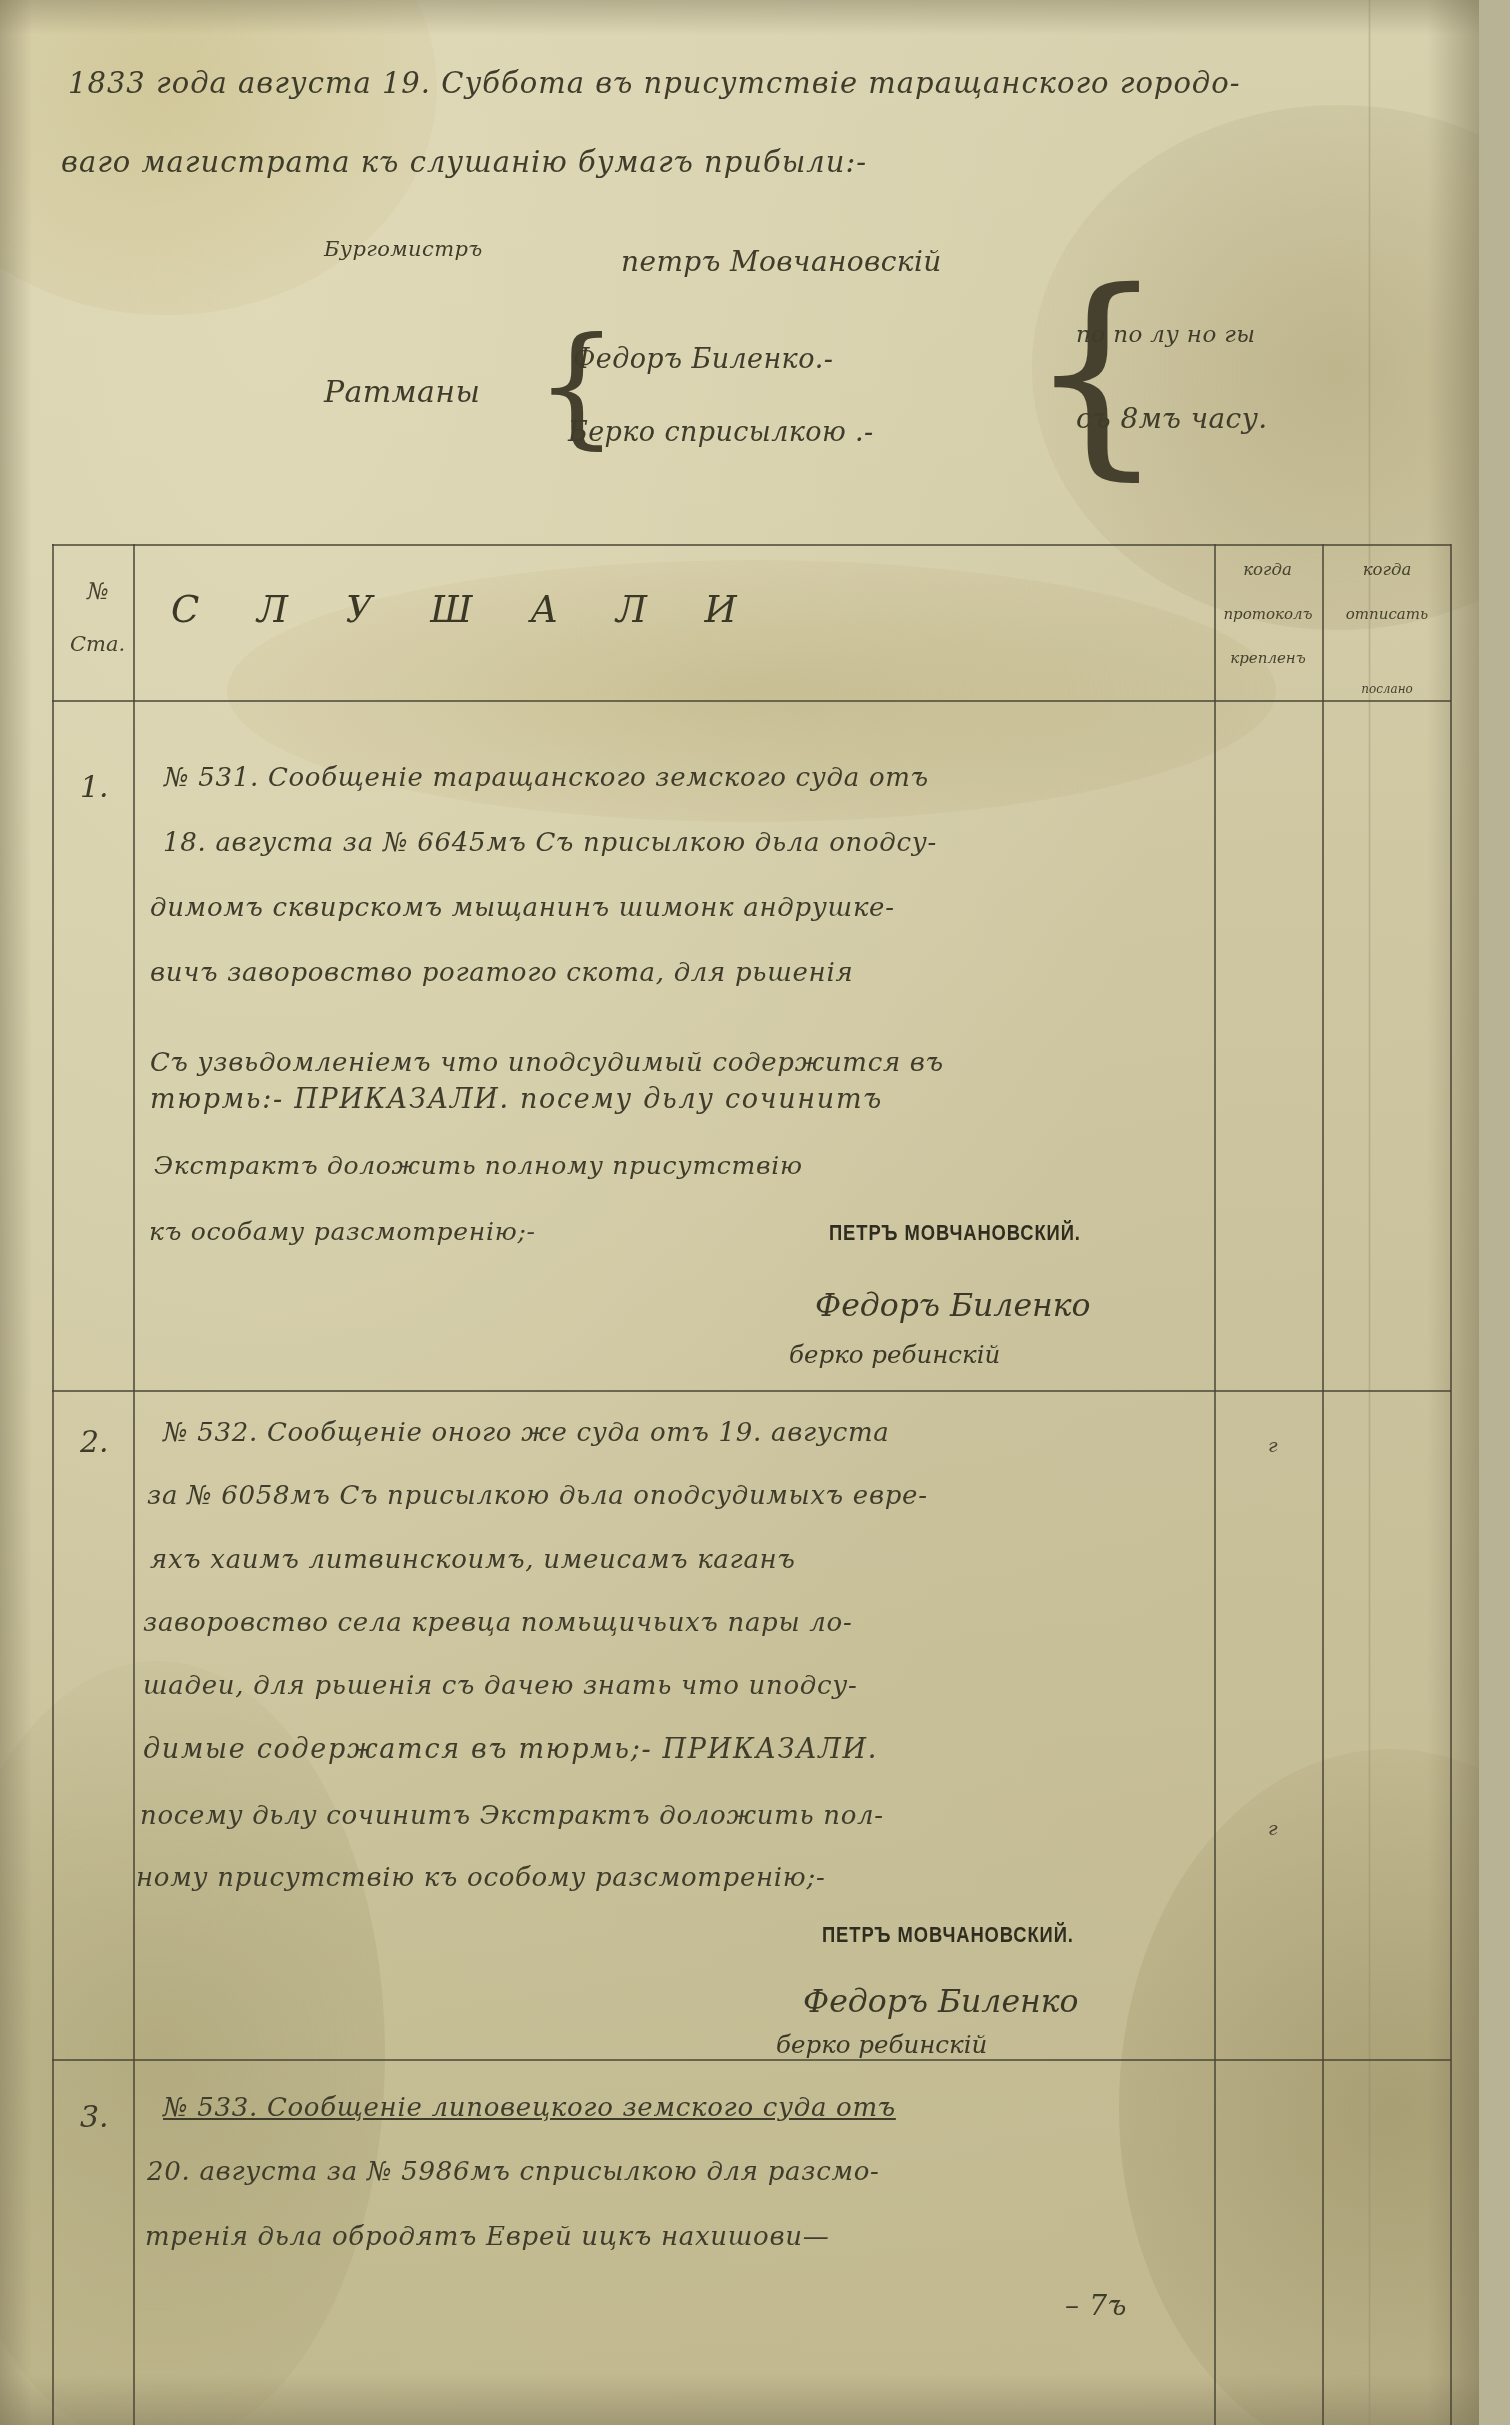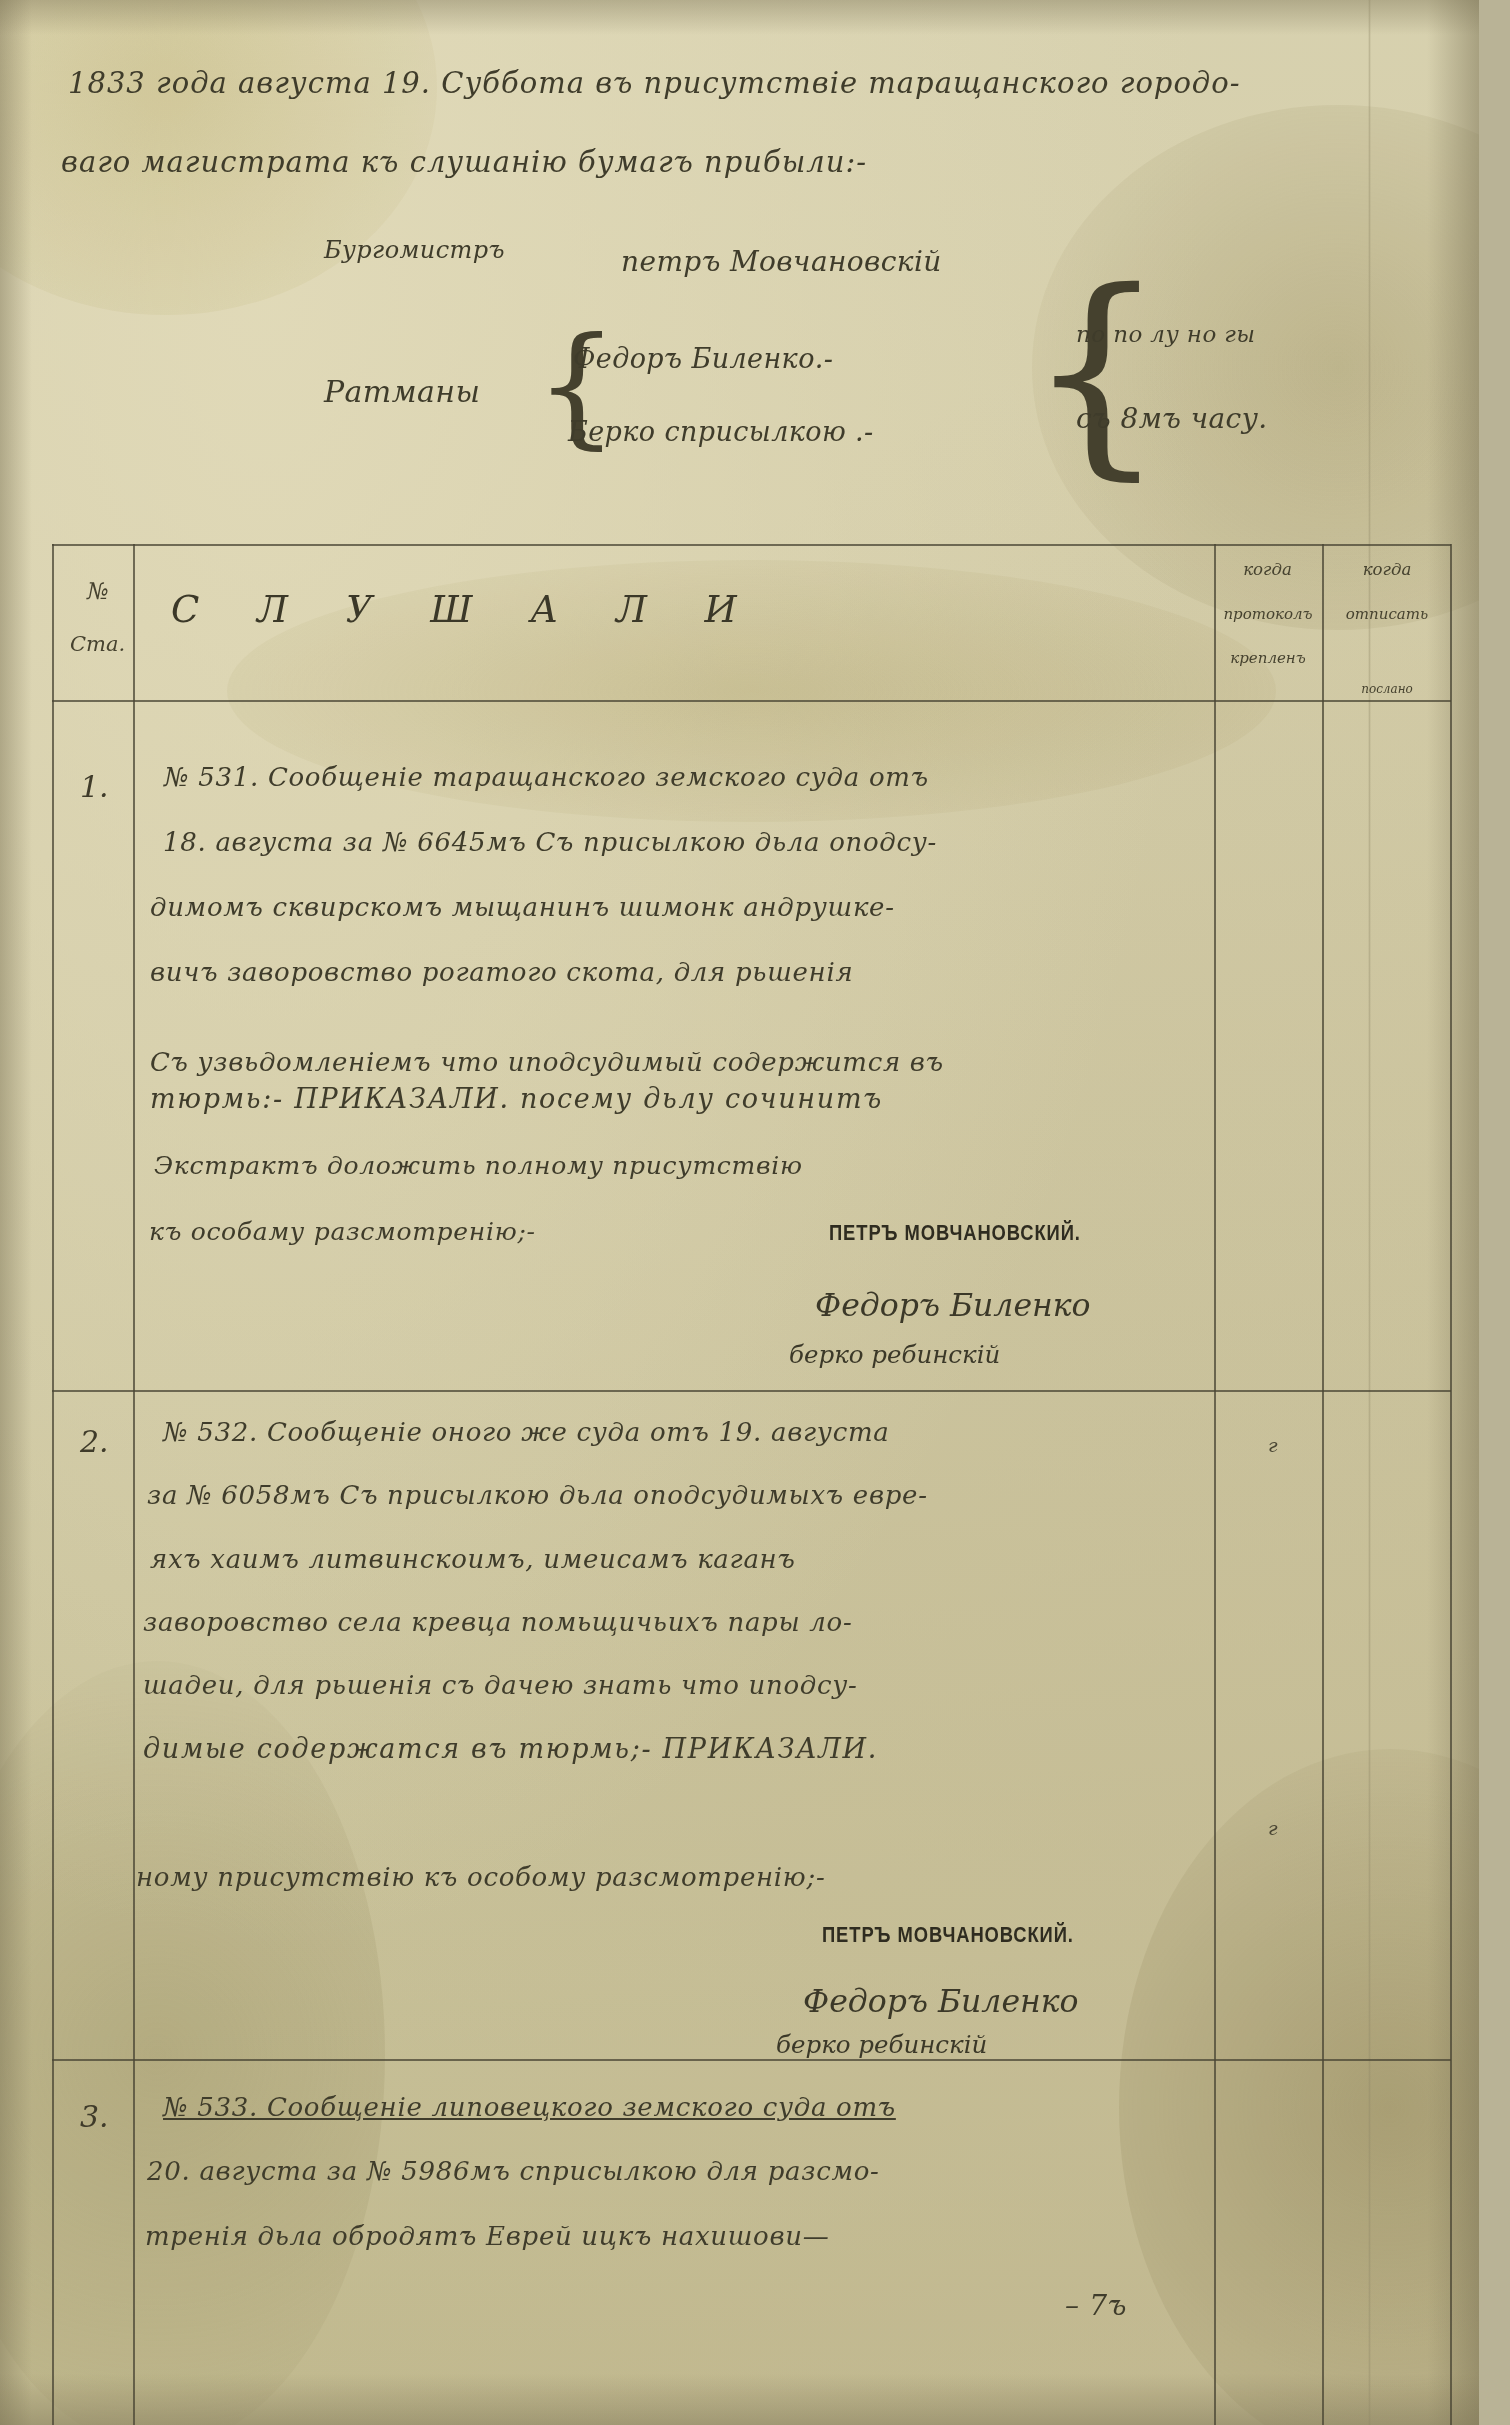--- a/index.html
+++ b/index.html
@@ -147,21 +147,21 @@
   <div class="stain" style="left:227px;top:560px;width:1049px;height:262px;background:radial-gradient(ellipse,rgba(214,206,170,0.45),rgba(214,206,170,0));"></div>
   <div class="edge-dark" style="left:0;top:0;width:31.5px;height:2426px;background:linear-gradient(to right,rgba(120,112,82,0.45),rgba(120,112,82,0));"></div>
   <div class="edge-dark" style="right:0;top:0;width:52px;height:2426px;background:linear-gradient(to left,rgba(120,112,82,0.5),rgba(120,112,82,0));"></div>
   <div class="edge-dark" style="left:0;top:0;width:1511px;height:35px;background:linear-gradient(to bottom,rgba(120,112,82,0.4),rgba(120,112,82,0));"></div>
   <div class="edge-dark" style="left:0;bottom:0;width:1511px;height:52px;background:linear-gradient(to top,rgba(120,112,82,0.45),rgba(120,112,82,0));"></div>
   <div class="fold" style="left:1368px;"></div>
 
   <div class="line handwriting hdr-line" style="left:68px;top:68px;font-size:29px;">1833 года августа 19. Суббота въ присутствіе таращанского городо-</div>
   <div class="line handwriting hdr-line" style="left:61px;top:147px;font-size:29px;">ваго магистрата къ слушанію бумагъ прибыли:-</div>
 
-  <div class="line handwriting" style="left:324px;top:238px;font-size:24px;">Бургомистръ</div>
+  <div class="line handwriting" style="left:324px;top:238px;font-size:21px;">Бургомистръ</div>
   <div class="line handwriting" style="left:621px;top:247px;font-size:28px;">петръ Мовчановскій</div>
 
   <div class="line handwriting" style="left:324px;top:376px;font-size:30px;">Ратманы</div>
 
   <div class="brace" style="left:535px;top:320px;font-size:131px;">{</div>
 
   <div class="line handwriting" style="left:573px;top:345px;font-size:27px;">Федоръ Биленко.-</div>
   <div class="line handwriting" style="left:568px;top:418px;font-size:27px;">Берко сприсылкою .-</div>
 
   <div class="brace" style="left:1027px;top:262px;font-size:219px;font-weight:300;">{</div>
@@ -209,20 +209,21 @@
   <div class="sig-script" style="left:789px;top:1340px;font-size:24.5px;">берко ребинскій</div>
 
   <div class="entry-num" style="left:80px;top:1424px;">2.</div>
 
   <div class="line body-line" style="left:163px;top:1417px;">№ 532. Сообщеніе  оного же  суда  отъ  19. августа</div>
   <div class="line body-line" style="left:147px;top:1480px;">за № 6058мъ  Съ присылкою дьла  оподсудимыхъ евре-</div>
   <div class="line body-line" style="left:150px;top:1544px;">яхъ хаимъ литвинскоимъ,  имеисамъ   каганъ</div>
   <div class="line body-line" style="left:143px;top:1607px;">заворовство  села кревца помьщичьихъ пары ло-</div>
   <div class="line body-line" style="left:143px;top:1670px;">шадеи, для рьшенія съ дачею  знать  что  иподсу-</div>
   <div class="line emph" style="left:143px;top:1733px;">димые содержатся  въ тюрмь;- ПРИКАЗАЛИ.</div>
+  <div class="line body-line" style="left:140px;top:1800px;">посему дьлу  сочинитъ  Экстрактъ  доложить  пол-</div>
   <div class="line body-line" style="left:136px;top:1862px;">ному присутствію  къ особому разсмотренію;-</div>
 
   <div class="sig-stamp" style="left:822px;top:1924px;">ПЕТРЪ МОВЧАНОВСКИЙ.</div>
   <div class="sig-script" style="left:803px;top:1983px;font-size:31.5px;">Федоръ Биленко</div>
   <div class="sig-script" style="left:776px;top:2030px;font-size:24.5px;">берко ребинскій</div>
 
   <div class="small-mark" style="left:1268px;top:1434px;">г</div>
   <div class="small-mark" style="left:1268px;top:1817px;">г</div>
 
   <div class="entry-num" style="left:80px;top:2099px;">3.</div>

